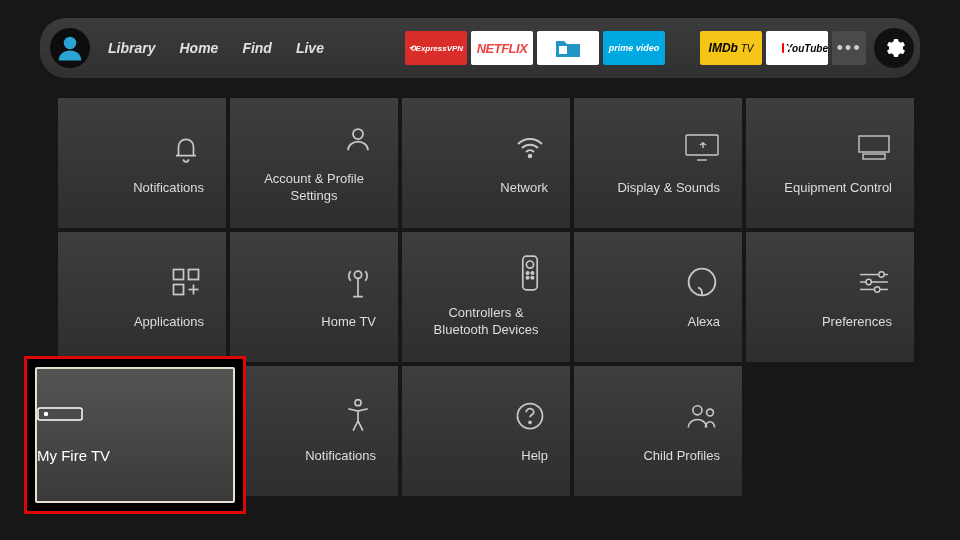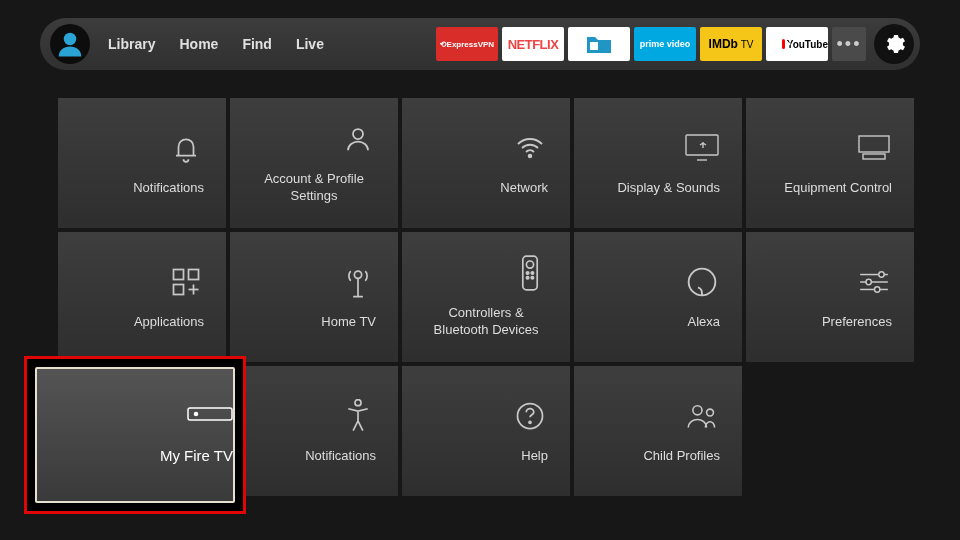--- a/index.html
+++ b/index.html
@@ -6,25 +6,26 @@
   body {
     width: 960px; height: 540px;
     background: #171717;
     font-family: Arial, Helvetica, sans-serif;
     color: #d0d0d0;
     overflow: hidden;
   }
   
   .topbar {
     position: absolute; left: 40px; right: 40px; top: 18px;
-    height: 52px;
+    height: 60px;
     background: linear-gradient(#3c3c3c,#303030);
     border-radius: 26px;
     display: flex; align-items: center;
     padding: 0 6px;
+    font-style: italic;
   }
   .profile-circle {
     width: 40px; height: 40px; border-radius: 50%;
     background: #0d0d0d;
     display: flex; align-items: center; justify-content: center;
     margin-left: 4px; margin-right: 18px;
   }
   .profile-circle svg { width: 30px; height: 30px; }
   .nav-items { display: flex; gap: 24px; }
   .nav-item {
@@ -34,21 +35,21 @@
   .app-tile {
     width: 62px; height: 34px; border-radius: 2px;
     display: flex; align-items: center; justify-content: center;
     font-size: 10px; font-weight: bold; cursor: pointer;
     color: #fff;
   }
   .app-express { background:#d92d2a; font-size:8px; }
   .app-netflix { background:#fff; color:#ef4444; font-family: Arial; font-weight:900; font-size:13px; letter-spacing:-0.5px;}
   .app-es { background:#fff; display:flex; align-items:center; justify-content:center;}
   .app-prime { background:#00a8e1; font-size:9px; line-height:1; text-align:center;}
-  .app-imdb { background:#f5c518; color:#000; font-size:12px; }
+  .app-imdb { background:#f5c518; color:#000; font-size:12px;margin-left:31px; }
   .app-yt { background:#fff; color:#000; display:flex; align-items:center; justify-content:center; gap:2px; font-size:10px;padding-left:16px;}
   .yt-play { width:14px; height:10px; background:#ff0000; border-radius:2px; position:relative;}
   .yt-play::after { content:""; position:absolute; left:5px; top:2px; border-left:4px solid #fff; border-top:3px solid transparent; border-bottom:3px solid transparent;}
   .more-btn {
     width: 34px; height: 34px; background:#4a4a4a; border-radius:2px;
     display:flex; align-items:center; justify-content:center; cursor:pointer;
     font-size:18px; color:#ccc; letter-spacing:2px;
   }
   .settings-btn {
     width: 40px; height: 40px; border-radius:50%; background:#111;
@@ -77,21 +78,21 @@
     width:222px; height:158px;
     border:3px solid #e10606;
     background:#000;
     display:flex; align-items:center; justify-content:center;
   }
   .selected-inner {
     width:200px; height:136px;
     background:linear-gradient(#545454,#3a3a3a);
     border:2px solid #e8e0cf;
     border-radius:2px;
-    display:flex; flex-direction:column; align-items:flex-end; justify-content:center;
+    display:flex; flex-direction:column; align-items:flex-start; justify-content:center;
     gap:22px;
   }
   .selected-inner .icon svg { stroke:#fff; }
   .selected-inner .label { color:#fff; font-size:15px;}
   
   .tile.hidden { visibility:hidden; }
 </style>
 </head>
 <body>
 

